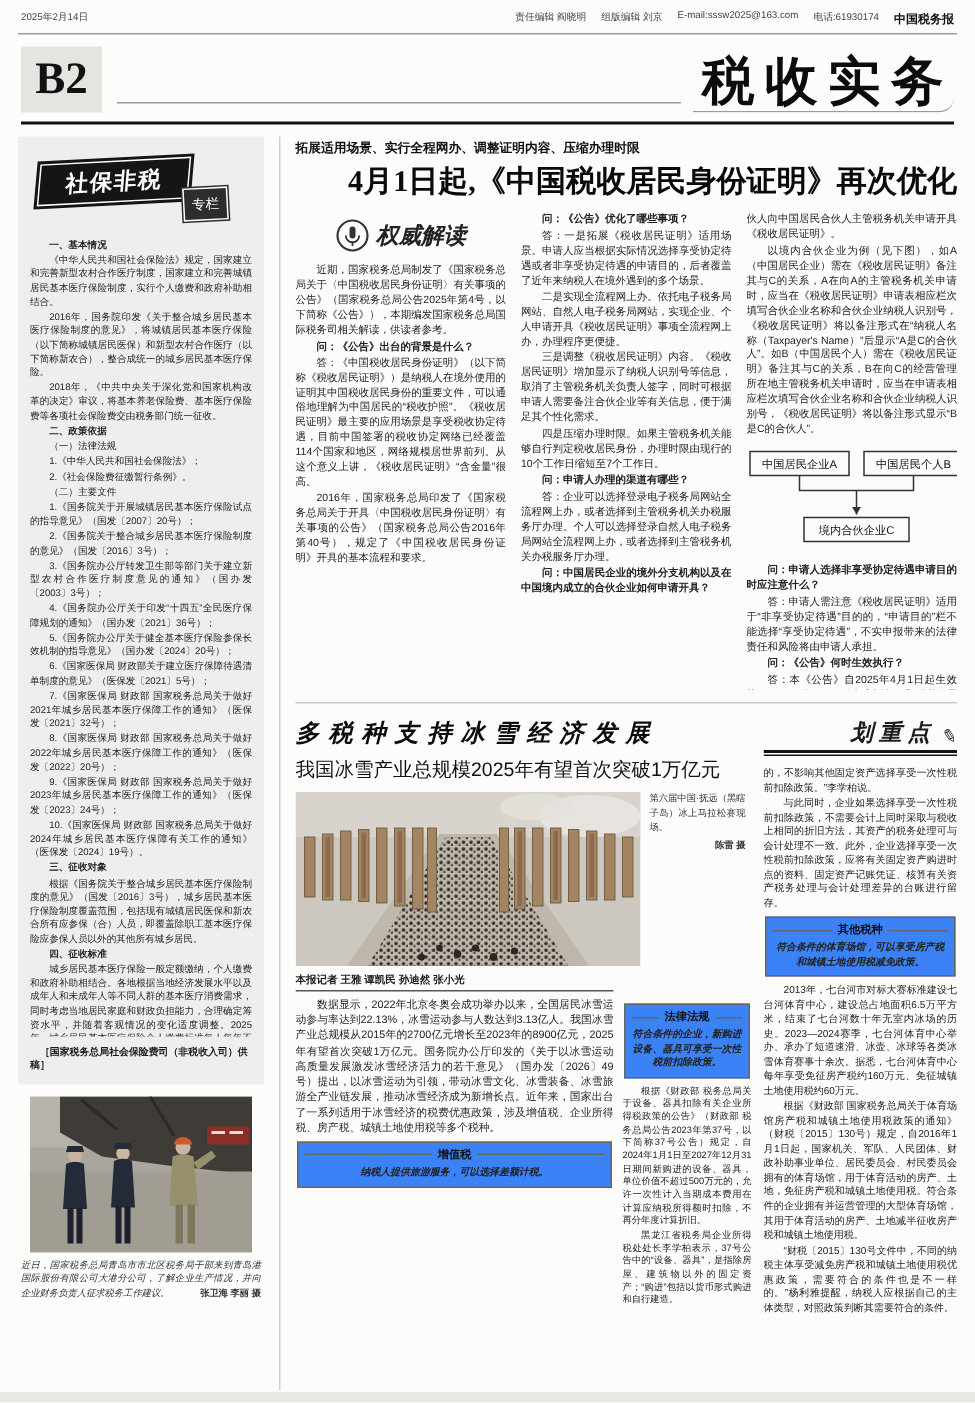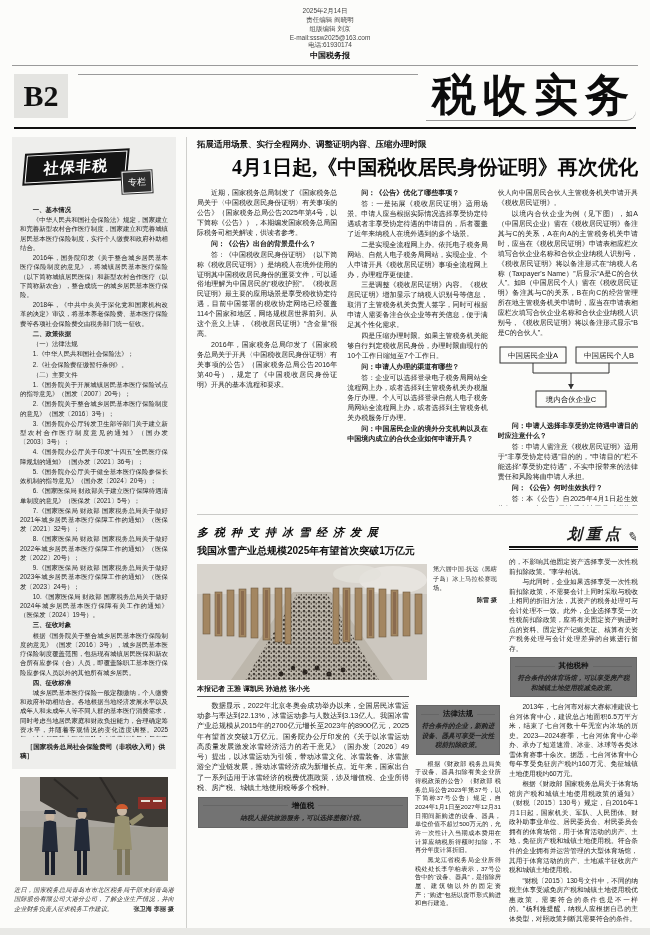--- a/index.html
+++ b/index.html
@@ -1,31 +1,31 @@
 <!DOCTYPE html>
 <html><head>
 <meta charset="utf-8">
 <style>
   * { margin:0; padding:0; box-sizing:border-box; }
   html,body { width:650px; height:935px; }
   body { background:#fbfbf9; font-family:"Liberation Sans",sans-serif; color:#1c1c1c; overflow:hidden; }
   .page { width:650px; height:935px; background:#fcfcfa; padding:4px 12px 0; position:relative; }
 
   
-  .topbar { display:flex; align-items:center; font-size:6.5px; color:#444;
-            border-bottom:1px solid #9a9a9a; padding:3px 2px 4px;flex-direction:column; }
+  .topbar { display:flex; align-items:flex-start; font-size:6.5px; color:#444;
+            border-bottom:1px solid #9a9a9a; padding:3px 2px 4px; }
   .topbar .spacer { flex:1; }
   .topbar span { margin-left:10px; white-space:nowrap; }
   .paper-name { font-weight:bold; font-size:8px; color:#111; font-family:"Liberation Serif",serif; }
 
-  .band { display:flex; padding:8px 2px 6px; }
+  .band { display:flex; align-items:flex-end; padding:8px 2px 6px; }
   .pageno { width:54px; height:44px; background:#e4e4e1; display:flex; align-items:center; justify-content:center;
             font-family:"Liberation Serif",serif; font-weight:bold; font-size:30px; color:#111; }
   .band-line { flex:1; border-bottom:1px solid #9a9a9a; margin:0 8px 6px 10px; height:1px; }
-  .section-title { font-family:"Liberation Serif",serif; font-weight:bold; font-size:44px; letter-spacing:7px;
+  .section-title { font-family:"Liberation Serif",serif; font-weight:bold; font-size:35px; letter-spacing:7px;
             color:#0c0c0c; line-height:1; padding:0 0 2px 6px; border-bottom:1px solid #9a9a9a;
             border-bottom-right-radius:10px; }
   .thick-rule { border-top:2.5px solid #111; margin:0 2px 8px; }
 
   
   .cols { display:flex; gap:10px; height:836px; overflow:hidden; }
 
   
   .leftcol { width:164px; flex:0 0 164px; overflow:hidden; }
   .left-panel { background:#eeeeec; padding:10px 8px 8px; }
@@ -61,38 +61,38 @@
   .auth-badge { display:flex; align-items:center; justify-content:center; gap:5px; margin:4px 0 8px; }
   .auth-badge .txt { font-family:"Liberation Serif",serif; font-weight:bold; font-style:italic; font-size:15px; color:#222; }
 
   
   .diagram { margin:6px 0; }
   .diagram text { font-size:7.5px; fill:#111; }
 
   
   .snow { display:flex; gap:8px; padding-top:8px; height:448px; overflow:hidden; }
   .snow-left { width:304px; flex:0 0 304px; }
-  .snow-title { font-family:"Liberation Serif",serif; font-weight:bold; font-size:11px; letter-spacing:6px;
+  .snow-title { font-family:"Liberation Serif",serif; font-weight:bold; font-size:16px; letter-spacing:6px;
                 color:#0c0c0c; font-style:italic; margin:2px 0 4px; }
-  .snow-sub { font-size:10px; font-weight:bold; color:#111; margin-bottom:6px; }
+  .snow-sub { font-size:13px; font-weight:normal; color:#111; margin-bottom:6px; }
   .photo-row { display:flex; gap:6px; }
   .snow-photo { width:230px; height:116px; flex:0 0 230px; }
   .snow-caption { width:64px; font-size:6.2px; line-height:1.55; color:#333; text-align:justify; }
   .snow-caption .credit { font-weight:bold; display:block; text-align:right; margin-top:2px; }
   .byline { width:212px; font-size:7px; font-weight:bold; border-bottom:1px solid #555; padding:4px 0 2px; margin-bottom:4px; }
   .snow-textrow { display:flex; gap:6px; }
   .colA { width:212px; flex:0 0 212px; overflow:hidden; }
   .colA .para { font-size:7.2px; }
   .colM { flex:1; overflow:hidden; }
   .colM .para { font-size:6.2px; line-height:1.4; }
   .colR { flex:1; overflow:hidden; }
   .colR .para { font-size:6.7px; }
 
   
-  .taxbox { border:1px solid #666; padding:3px 4px 4px; margin:4px 1px 5px; background:#737373; }
+  .taxbox { border:1px solid #666; padding:3px 4px 4px; margin:4px 1px 5px; background:#3b82f6; }
   .tb-title { display:flex; align-items:center; gap:4px; font-weight:bold; font-size:7.5px; color:#111; margin-bottom:2px; }
   .tb-title::before, .tb-title::after { content:""; height:1px; background:#666; flex:1; }
   .tb-sub { font-size:6.6px; font-weight:bold; font-style:italic; text-align:center; line-height:1.45; color:#222; }
 
   
   .hl-badge { display:flex; align-items:flex-end; justify-content:flex-end; gap:4px;
               border-bottom:2px solid #111; padding-bottom:2px; position:relative; margin:2px 0 3px; }
   .hl-badge::after { content:""; position:absolute; left:0; right:0; bottom:-4px; border-bottom:1px solid #111; }
   .hl-txt { font-family:"Liberation Serif",serif; font-weight:bold; font-style:italic; font-size:15px; letter-spacing:4px; }
   .pencil { font-size:12px; transform:rotate(12deg); }
@@ -194,20 +194,29 @@
       </div>
     </div>
 
     <div class="maincol">
 
       <div class="main-article">
         <div class="kicker">拓展适用场景、实行全程网办、调整证明内容、压缩办理时限</div>
         <div class="headline">4月1日起,《中国税收居民身份证明》再次优化</div>
         <div class="mcols">
           <div class="mcol">
+            <div class="auth-badge">
+              <svg width="22" height="22" viewBox="0 0 22 22">
+                <circle cx="11" cy="11" r="10" fill="none" stroke="#333" stroke-width="1.4"></circle>
+                <rect x="9" y="5" width="4" height="8" rx="2" fill="#333"></rect>
+                <path d="M6.5,11 a4.5,4.5 0 0 0 9,0" fill="none" stroke="#333" stroke-width="1.2"></path>
+                <line x1="11" y1="15.5" x2="11" y2="18" stroke="#333" stroke-width="1.2"></line>
+              </svg>
+              <span class="txt">权威解读</span>
+            </div>
             <div>
                 <p class="para">近期，国家税务总局制发了《国家税务总局关于〈中国税收居民身份证明〉有关事项的公告》（国家税务总局公告2025年第4号，以下简称《公告》），本期编发国家税务总局国际税务司相关解读，供读者参考。</p>
                 <p class="para q">问：《公告》出台的背景是什么？</p>
                 <p class="para">答：《中国税收居民身份证明》（以下简称《税收居民证明》）是纳税人在境外使用的证明其中国税收居民身份的重要文件，可以通俗地理解为中国居民的“税收护照”。《税收居民证明》最主要的应用场景是享受税收协定待遇，目前中国签署的税收协定网络已经覆盖114个国家和地区，网络规模居世界前列。从这个意义上讲，《税收居民证明》“含金量”很高。</p>
                 <p class="para">2016年，国家税务总局印发了《国家税务总局关于开具〈中国税收居民身份证明〉有关事项的公告》（国家税务总局公告2016年第40号），规定了《中国税收居民身份证明》开具的基本流程和要求。</p>
               </div>
           </div>
           <div class="mcol">
             <div>
                 <p class="para q">问：《公告》优化了哪些事项？</p>

